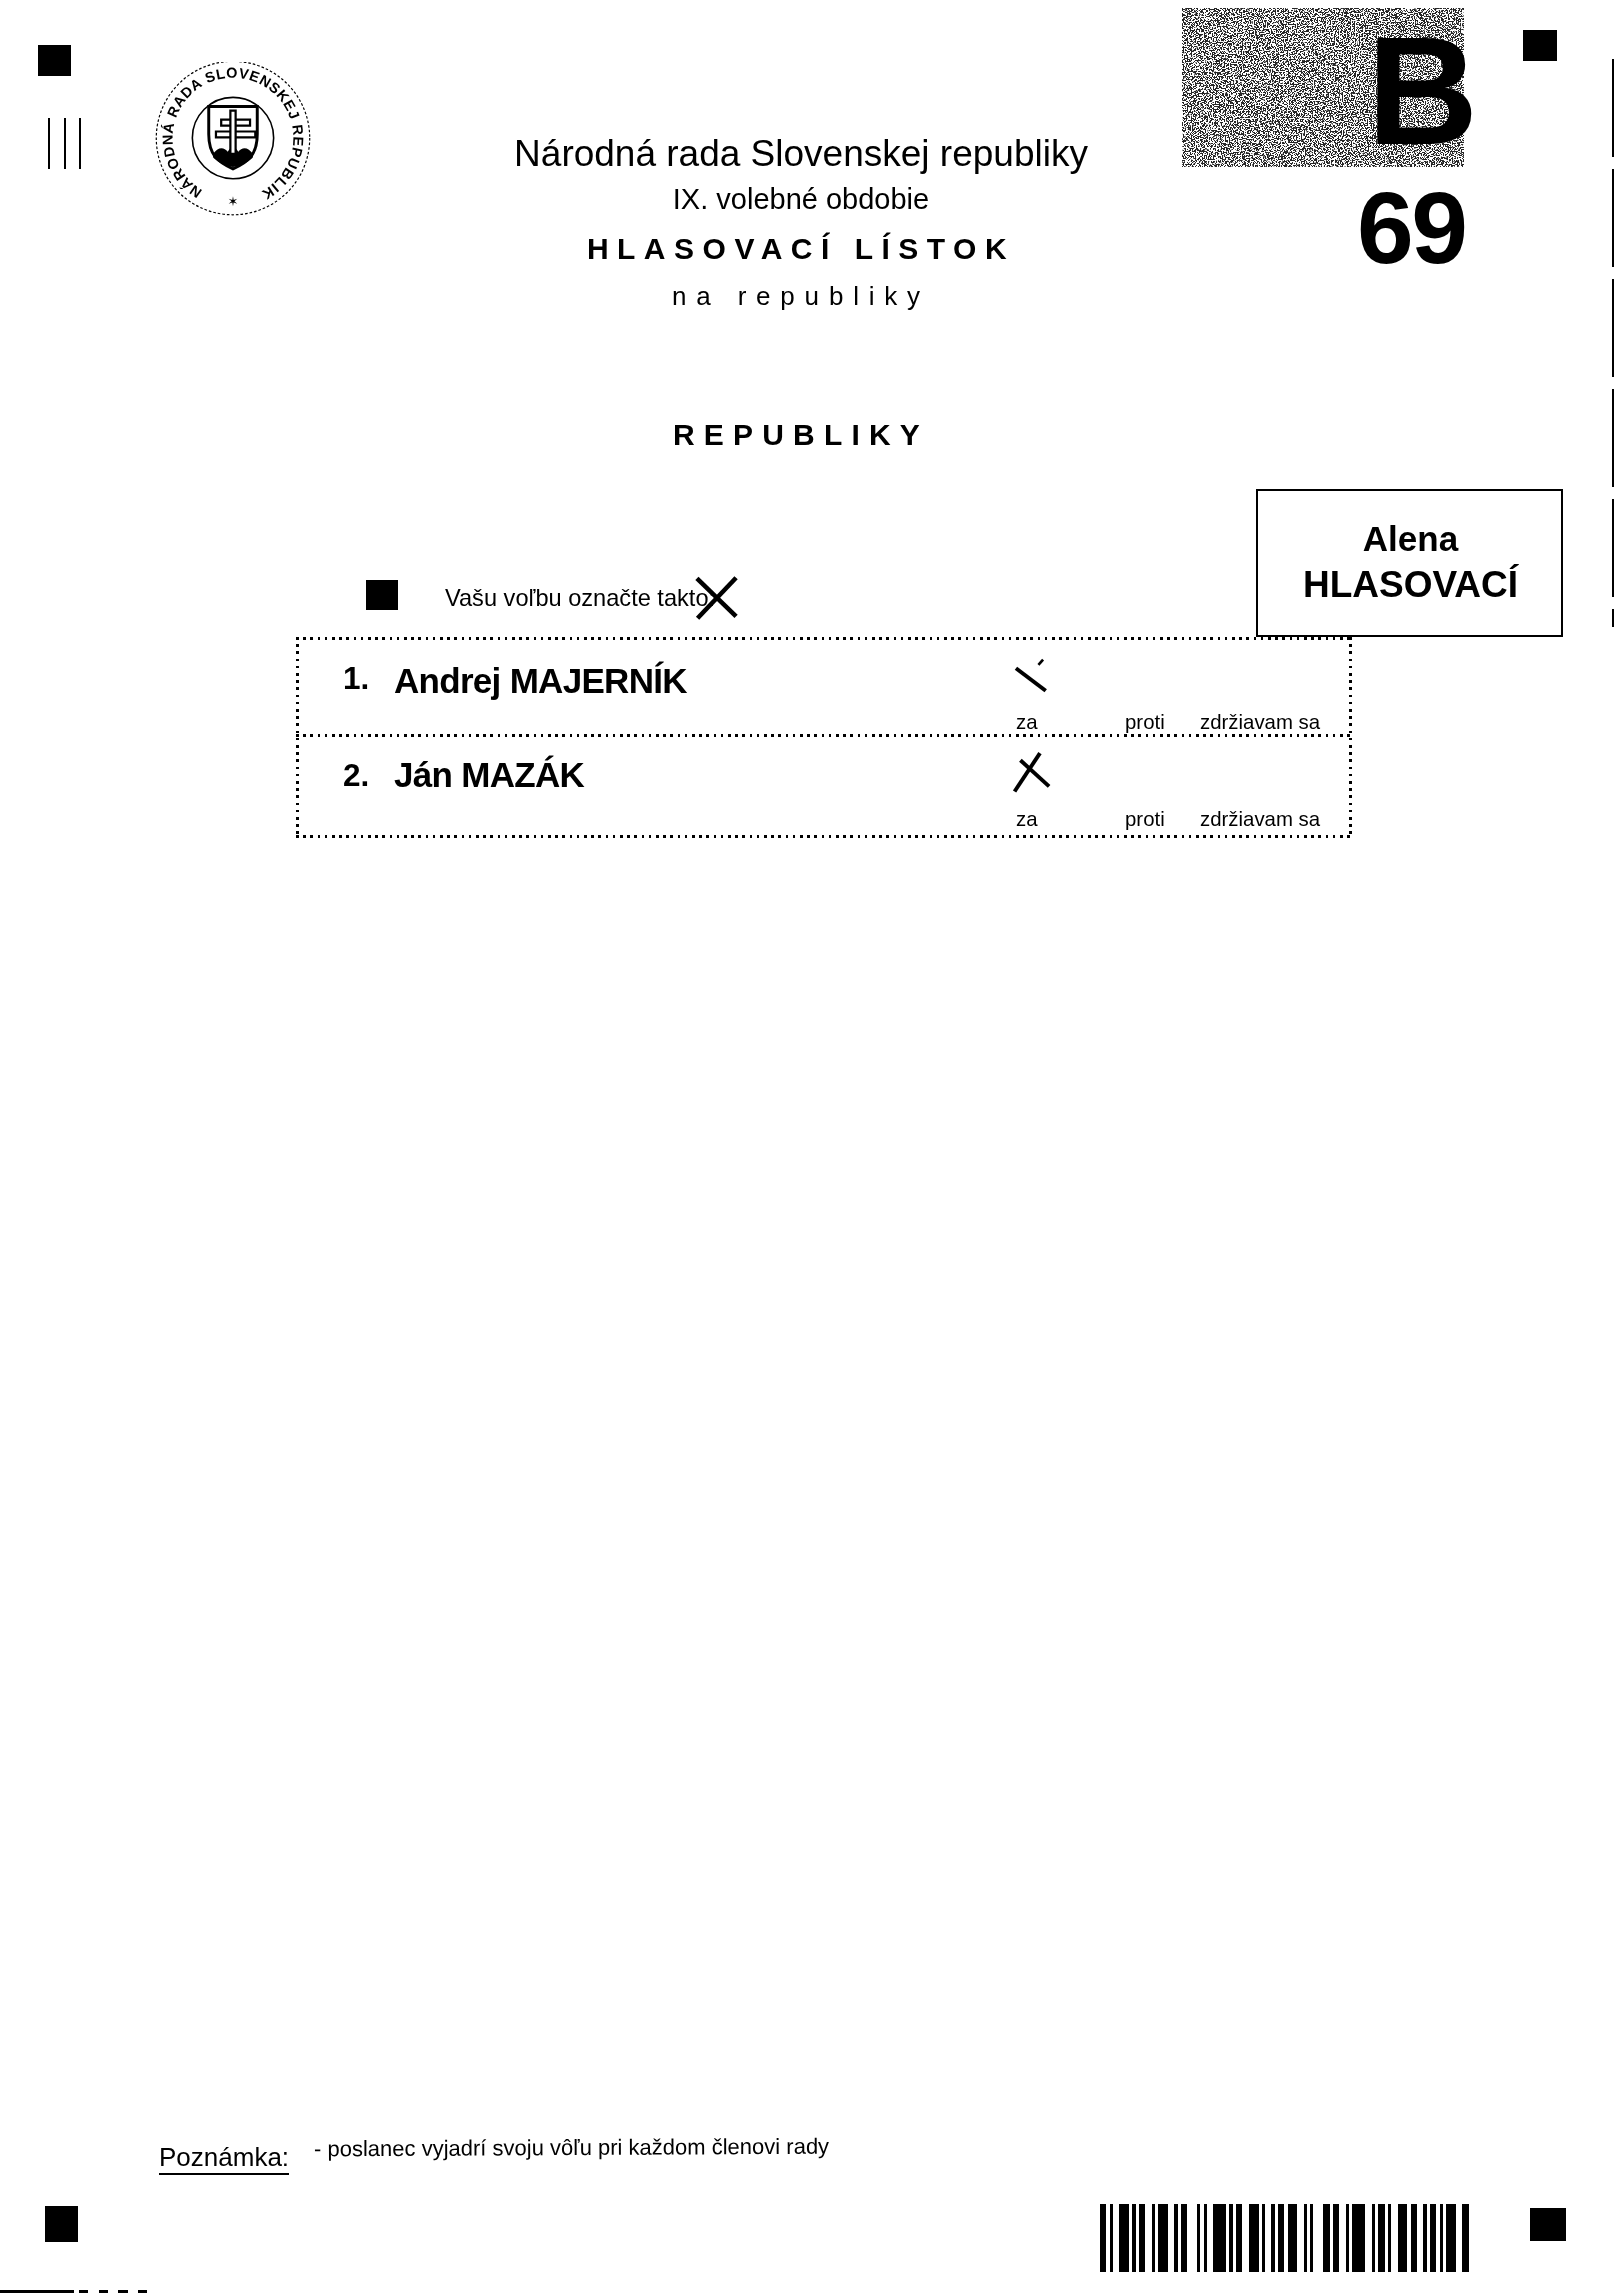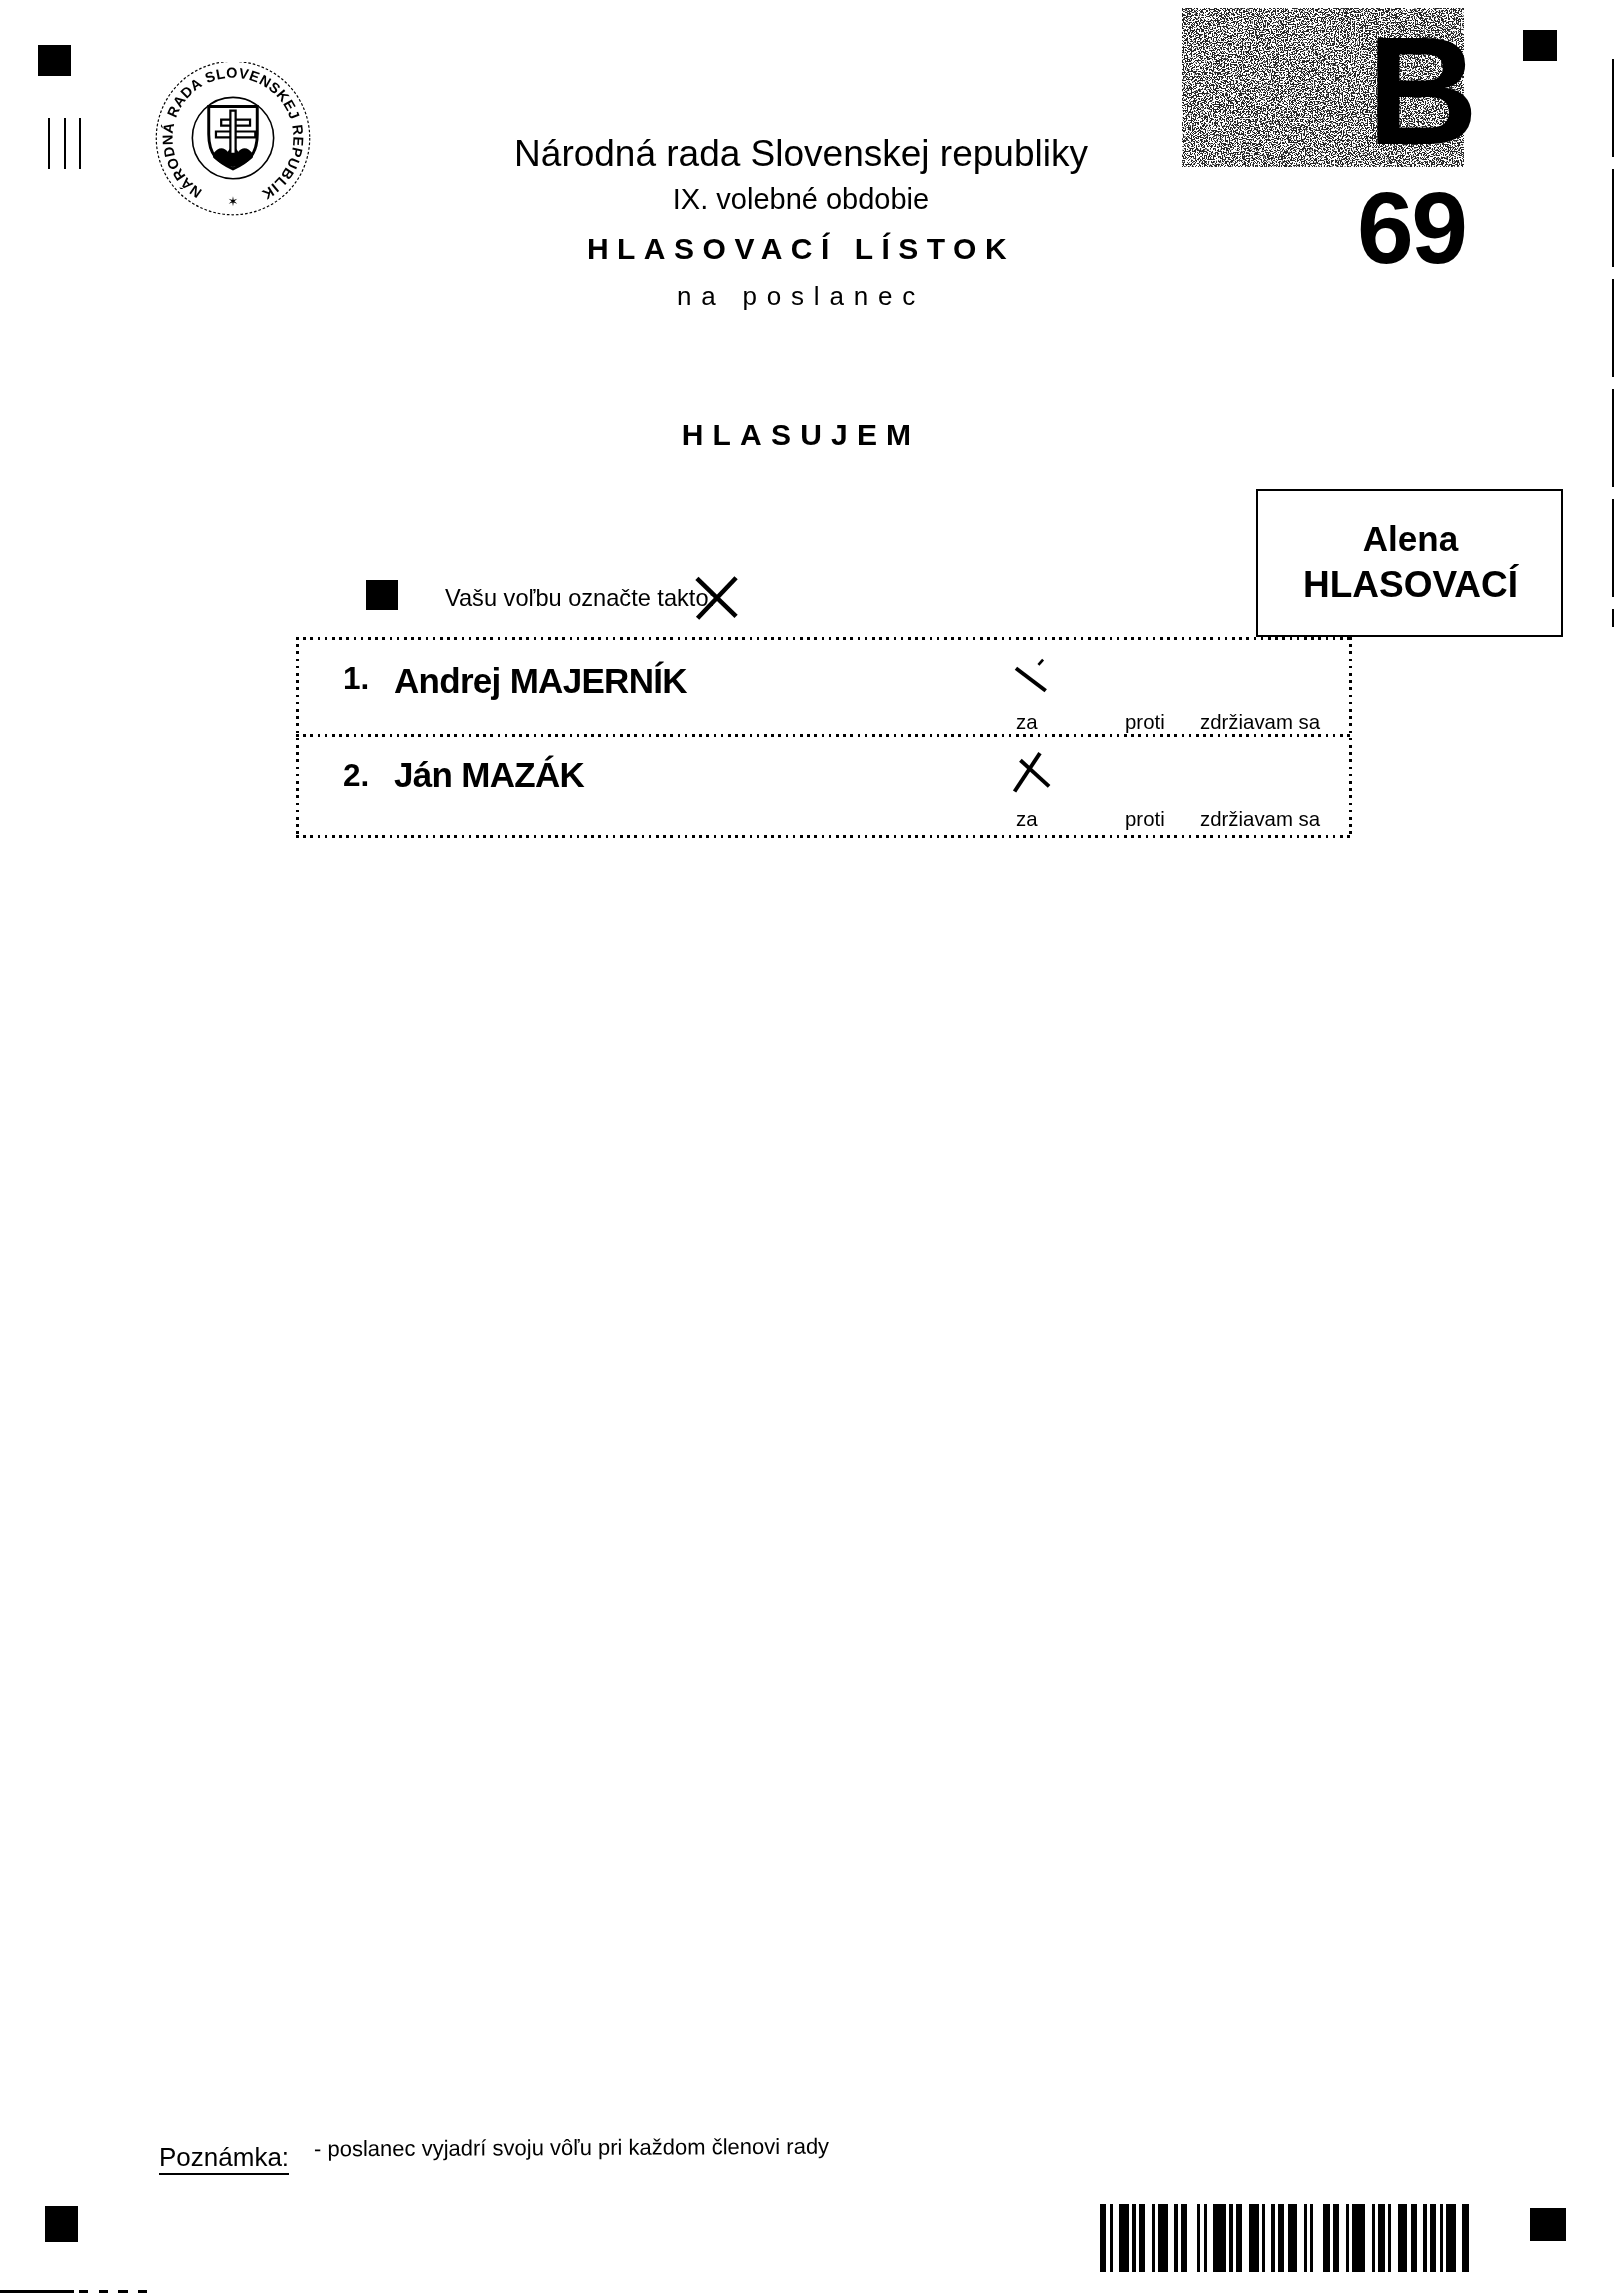--- a/index.html
+++ b/index.html
@@ -59,22 +59,22 @@
     <g>
       <path d="M104,88 h44 v9 h-44 z" fill="#fff" stroke="#000" stroke-width="3.4"></path>
       <path d="M96,106 h60 v9 h-60 z" fill="#fff" stroke="#000" stroke-width="3.4"></path>
       <path d="M118,74 h8 v66 h-8 z" fill="#fff" stroke="#000" stroke-width="3.4"></path>
     </g>
   </svg>
 
   <div class="abs ctr" style="top:135px;font-size:37px;">Národná rada Slovenskej republiky</div>
   <div class="abs ctr b" style="top:234px;font-size:30px;letter-spacing:8.5px;">HLASOVACÍ LÍSTOK</div>
   <div class="abs ctr" style="top:185px;font-size:29px;">IX. volebné obdobie</div>
-  <div class="abs ctr" style="top:283px;font-size:26px;letter-spacing:9.8px;">na poslanec</div>
-  <div class="abs ctr b" style="top:420px;font-size:30px;letter-spacing:9.2px;">HLASUJEM</div>
+  <div class="abs ctr" style="top:283px;font-size:26px;letter-spacing:9.8px;">na republiky</div>
+  <div class="abs ctr b" style="top:420px;font-size:30px;letter-spacing:9.2px;">REPUBLIKY</div>
 
   <svg class="abs" style="left:1182px;top:7.9px;opacity:.85;" width="282" height="159" viewBox="0 0 430 242">
     <filter id="speckle">
       <feTurbulence type="fractalNoise" baseFrequency="0.5" numOctaves="2" seed="11"></feTurbulence>
       <feColorMatrix type="matrix" values="0 0 0 0 0  0 0 0 0 0  0 0 0 0 0  22 0 0 0 -10.6"></feColorMatrix>
     </filter>
     <rect width="430" height="242" filter="url(#speckle)"></rect>
   </svg>
   <div class="abs b" style="left:1367px;top:13.8px;font-size:154px;">B</div>
   <div class="abs blk" style="left:1523px;top:29.5px;width:34px;height:31.5px;"></div>

